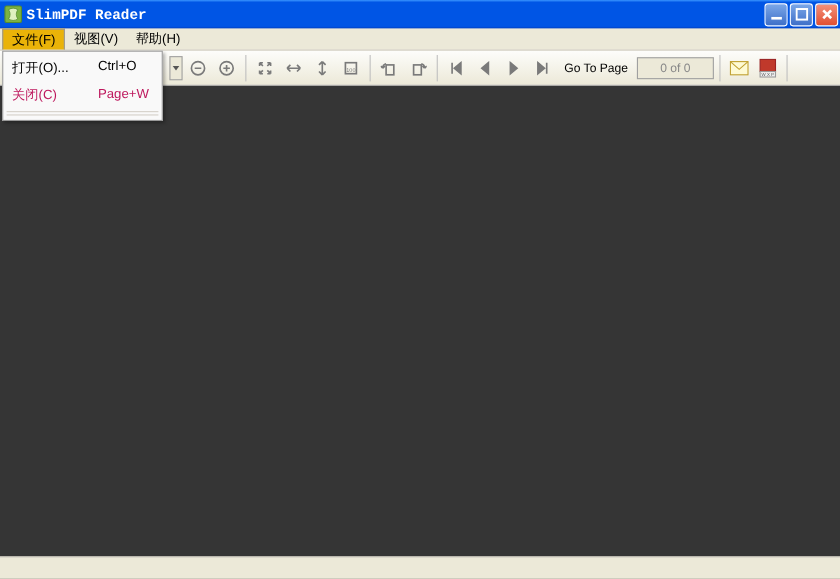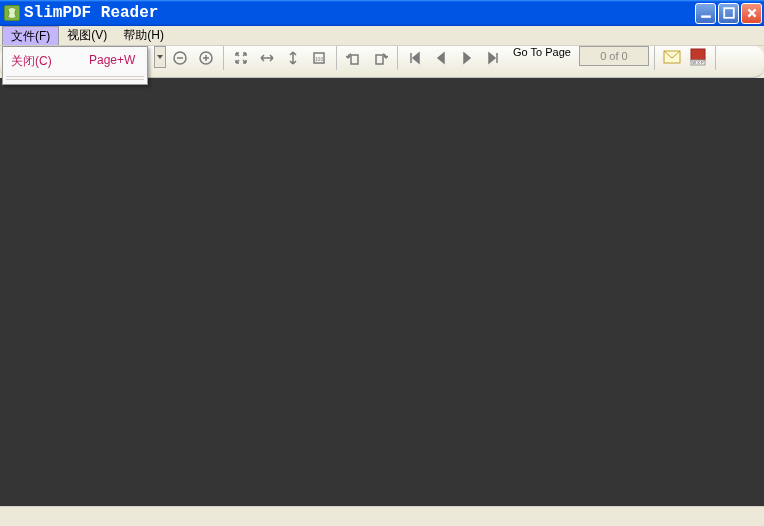--- a/index.html
+++ b/index.html
@@ -1,38 +1,38 @@
 <!DOCTYPE html>
 <html><head>
 <meta charset="utf-8">
 <style>
   * { box-sizing: border-box; margin: 0; padding: 0; }
   body { font-family: "Tahoma", "SimSun", sans-serif; font-size: 12px; background: #ece9d8; width: 764px; height: 526px; overflow: hidden; }
   
-  .titlebar { height: 26px; background: linear-gradient(to bottom, #3a95ff 0%, #0055e5 8%, #0055e5 92%, #003dc0 100%); display: flex; align-items: center; padding: 0 2px 0 4px; color: #fff; font-weight: bold; font-family: "Courier New", monospace; font-size: 16px; }
+  .titlebar { height: 26px; background: linear-gradient(to bottom, #3a95ff 0%, #0055e5 8%, #0055e5 92%, #003dc0 100%); display: flex; align-items: center; padding: 0 2px 0 4px; color: #fff; font-weight: bold; font-family: "Courier New", monospace; font-size: 13px; }
   .titlebar-icon { width: 16px; height: 16px; background: #7cb342; border-radius: 2px; margin-right: 4px; display:flex; align-items:center; justify-content:center; border:1px solid #558b2f;}
   .titlebar-text { flex: 1; }
   .win-buttons { display: flex; gap: 2px; }
   .win-btn { width: 21px; height: 21px; border: 1px solid #fff; border-radius: 3px; display: flex; align-items: center; justify-content: center; font-weight: bold; font-size: 11px; cursor: default; }
   .win-min, .win-max { background: linear-gradient(to bottom, #7ba7e8, #3e6fc8); }
   .win-close { background: linear-gradient(to bottom, #f5917b, #e04f32); }
   .win-btn svg { width: 12px; height: 12px; }
   
   .menubar { height: 20px; background: #ece9d8; display: flex; align-items: stretch; border-bottom: 1px solid #d4d0c8; padding-left: 2px; position:relative; }
   .menu-item { padding: 2px 8px; cursor: default; display:flex; align-items:center; }
-  .menu-item.active { background: #c4b5fd; border: 1px solid #999; border-bottom: none; }
+  .menu-item.active { background: #eab308; border: 1px solid #999; border-bottom: none; }
   
   .dropdown { position: absolute; top: 46px; left: 2px; width: 146px; background: #f9f9f9; border: 1px solid #999; box-shadow: 2px 2px 3px rgba(0,0,0,0.3); z-index: 100; padding: 2px; }
   .dd-item { display: flex; padding: 4px 6px; cursor: default; }
   .dd-item.disabled { color: #be185d; }
   .dd-label { flex: 1; }
   .dd-short { width: 50px; text-align: left; }
   .dd-sep { height: 1px; background: #d4d0c8; margin: 2px 1px; }
   
-  .toolbar { height: 32px; background: linear-gradient(to bottom, #fdfdfb, #ece9d8); border-bottom: 1px solid #bfbfbf; display: flex; padding: 0 4px; gap: 2px; overflow:hidden;border-radius:11px; }
+  .toolbar { height: 32px; background: linear-gradient(to bottom, #fdfdfb, #ece9d8); border-bottom: 1px solid #bfbfbf; display: flex; align-items: center; padding: 0 4px; gap: 2px; overflow:hidden; }
   .tb-btn { width: 24px; height: 24px; border: 1px solid transparent; display: flex; align-items: center; justify-content: center; color: #6b6b6b; border-radius:2px; }
   .tb-sep { width: 1px; height: 24px; background: #bfbfbf; margin: 0 3px; }
   .tb-btn svg { width: 16px; height: 16px; stroke: #7a7a7a; fill: none; stroke-width: 1.5; }
   .goto-label { font-size: 11px; margin: 0 6px; }
   .page-box { width: 70px; height: 20px; border: 1px solid #a0a0a0; background: #ece9d8; text-align: center; font-size: 11px; color: #888; line-height: 18px; }
   .combo { width:12px; height: 22px; border: 1px solid #a0a0a0; background:#ece9d8; display:flex; align-items:center; justify-content:center;}
   .export-icon { width:24px; height:22px; display:flex; align-items:center; justify-content:center; position:relative;}
   
   .content { position: absolute; top: 78px; left: 0; right: 0; bottom: 20px; background: #353535; }
   .statusbar { position: absolute; bottom: 0; left: 0; right: 0; height: 20px; background: #ece9d8; border-top: 1px solid #d4d0c8; }
@@ -72,20 +72,24 @@
     </div>
   <div class="menu-item">
       <span>视图(V)</span>
     </div>
   <div class="menu-item">
       <span>帮助(H)</span>
     </div>
 </div>
 
 <div class="dropdown">
+  <div class="dd-item">
+    <span class="dd-label">打开(O)...</span>
+    <span class="dd-short">Ctrl+O</span>
+  </div>
   <div class="dd-item disabled">
     <span class="dd-label">关闭(C)</span>
     <span class="dd-short">Page+W</span>
   </div>
   <div class="dd-sep"></div>
   <div class="dd-sep"></div>
 </div>
 
 <div class="toolbar">
   <div style="width:148px"></div>

